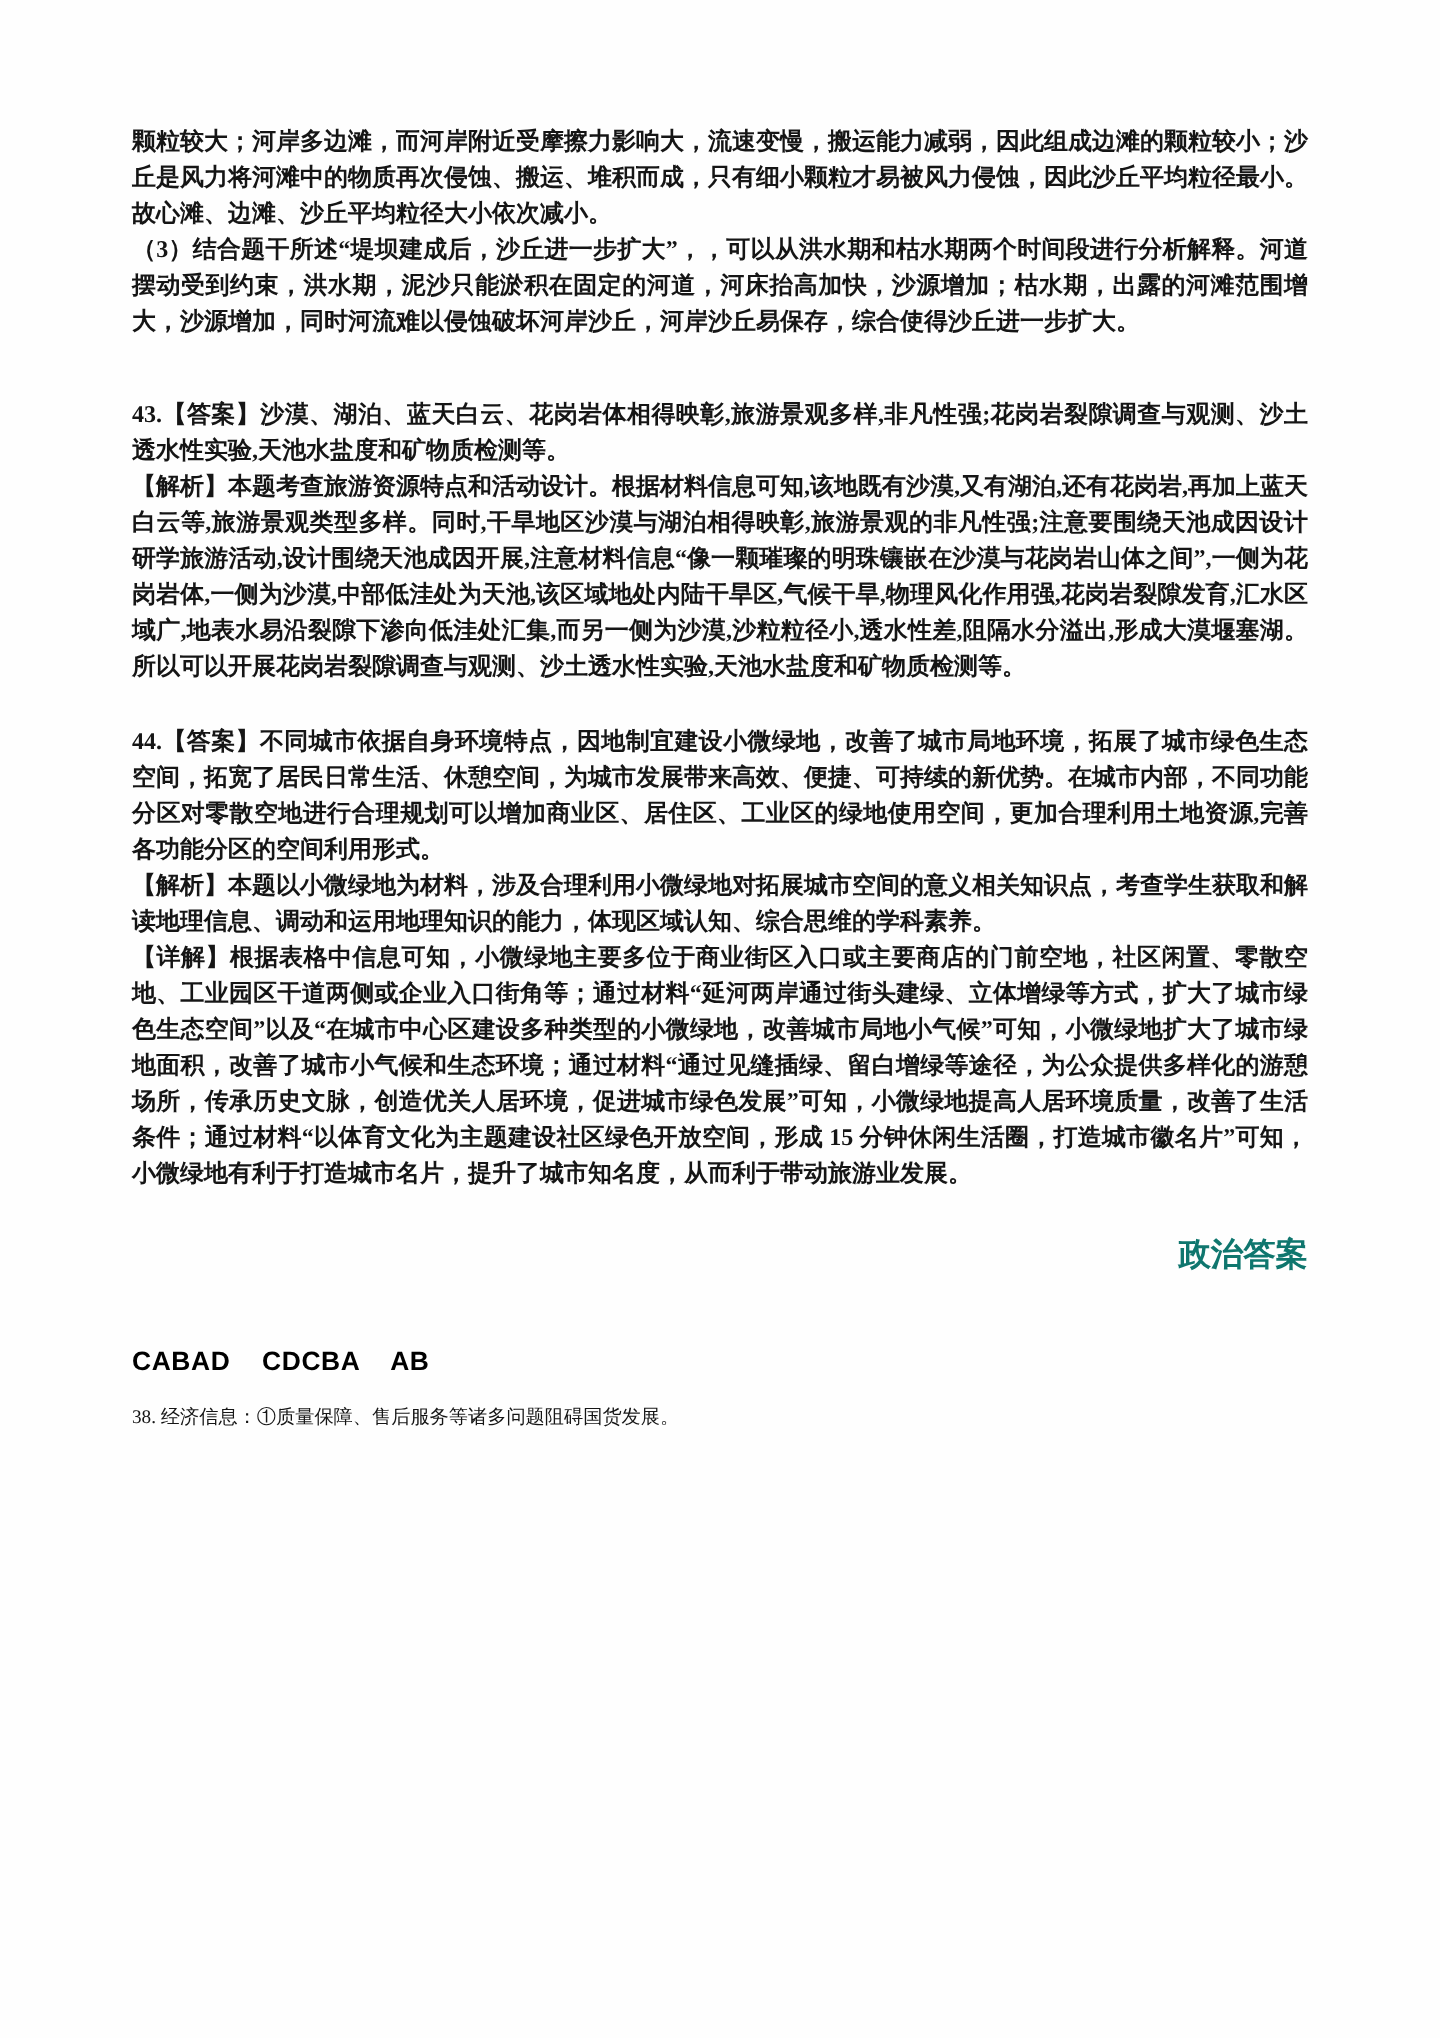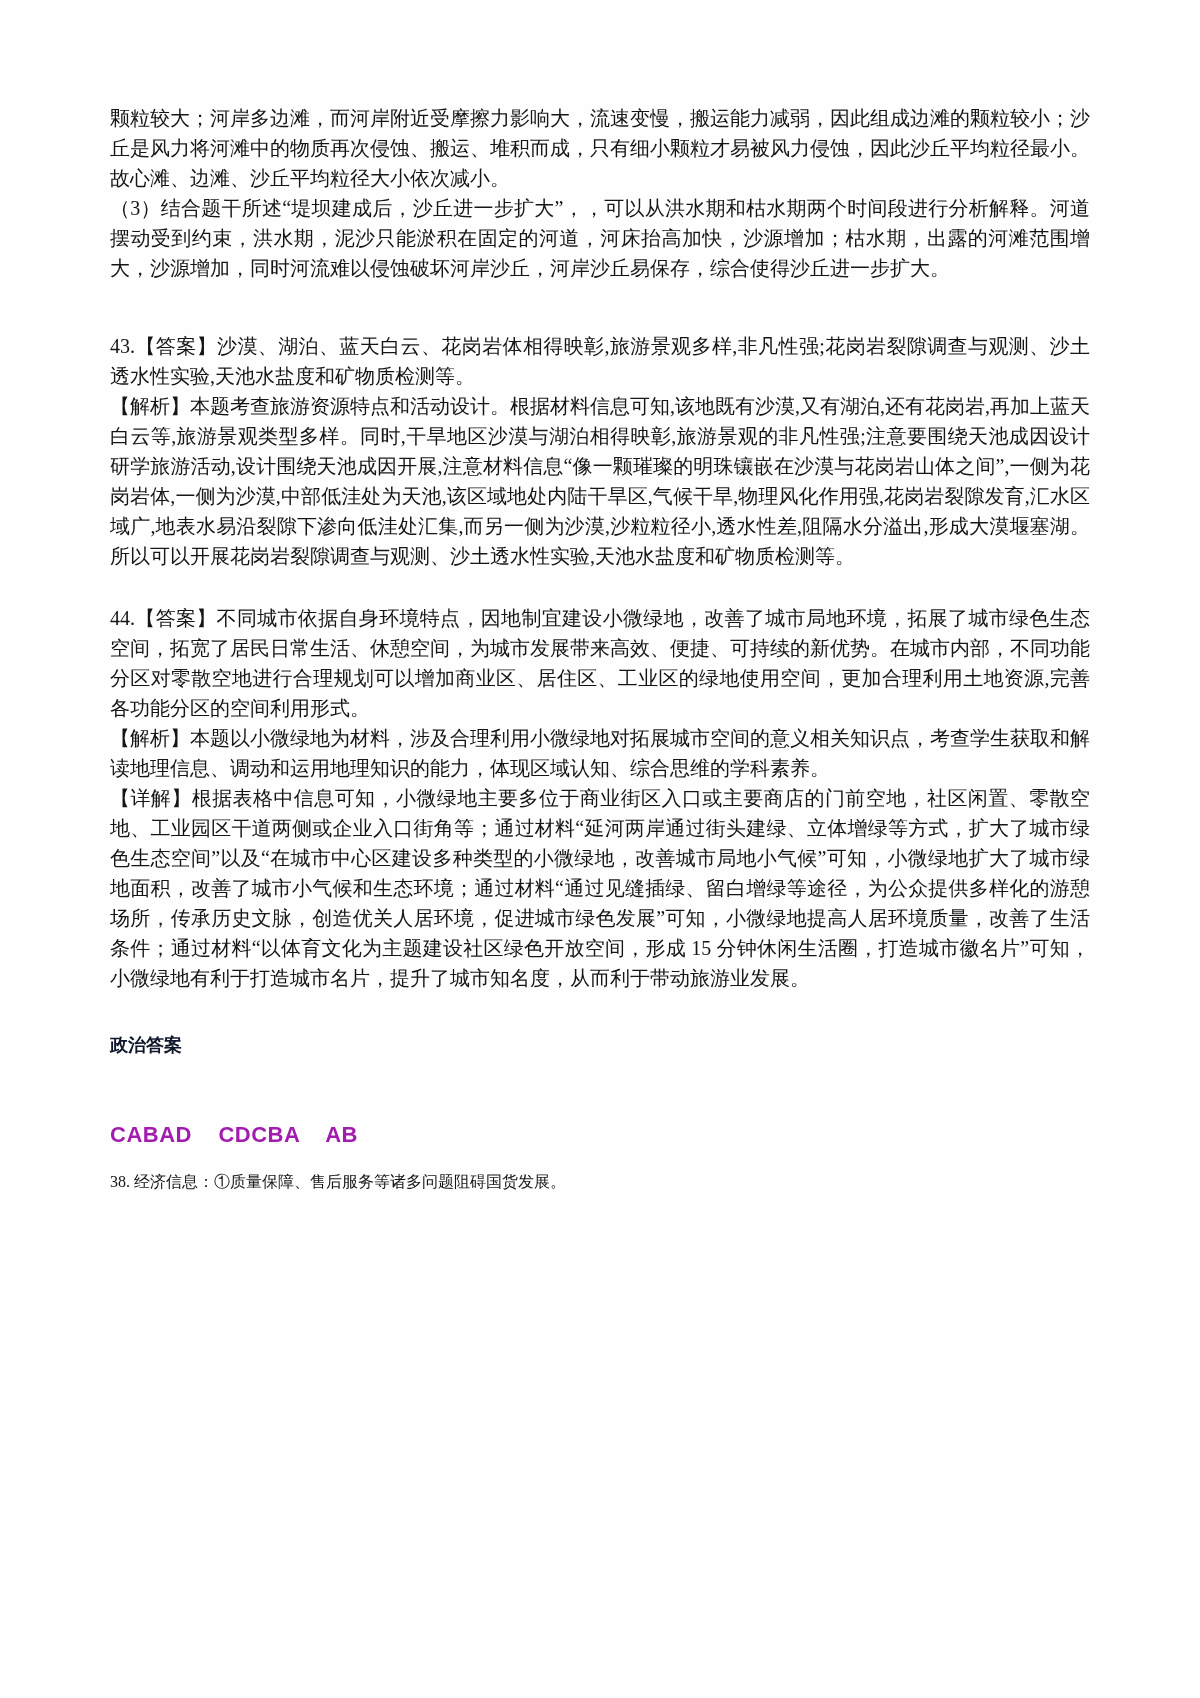--- a/index.html
+++ b/index.html
@@ -16,41 +16,42 @@
     padding: 103px 110px 60px 110px;
     font-family: "Liberation Serif", "DejaVu Serif", serif;
     font-size: 20px;
     line-height: 30px;
     color: #151515;
   }
   .para {
     margin: 0;
     text-align: justify;
     word-break: break-all;
+    font-weight: bold;
   }
   .mt-sm { margin-top: 48px; }
   .mt-lg { margin-top: 32px; }
   .heading {
     margin: 34px 0 0 0;
-    text-align: left;
+    text-align: right;
     font-family: "Liberation Sans", "DejaVu Sans", sans-serif;
     font-weight: 700;
-    font-size: 18px;
+    font-size: 27px;
     line-height: 36px;
-    color: #0f172a;
+    color: #0f766e;
   }
   .mc-answers {
     margin: 58px 0 0 0;
     font-family: "Liberation Sans", "DejaVu Sans", sans-serif;
     font-weight: 700;
     font-size: 22px;
     line-height: 28px;
     white-space: pre;
     letter-spacing: 0.5px;
-    color: #a21caf;
+    color: #000000;
   }
   .sub-item {
     margin: 20px 0 0 0;
     font-size: 16px;
     line-height: 26px;
     text-align: justify;
     word-break: break-all;
   }
 </style>
 </head>

